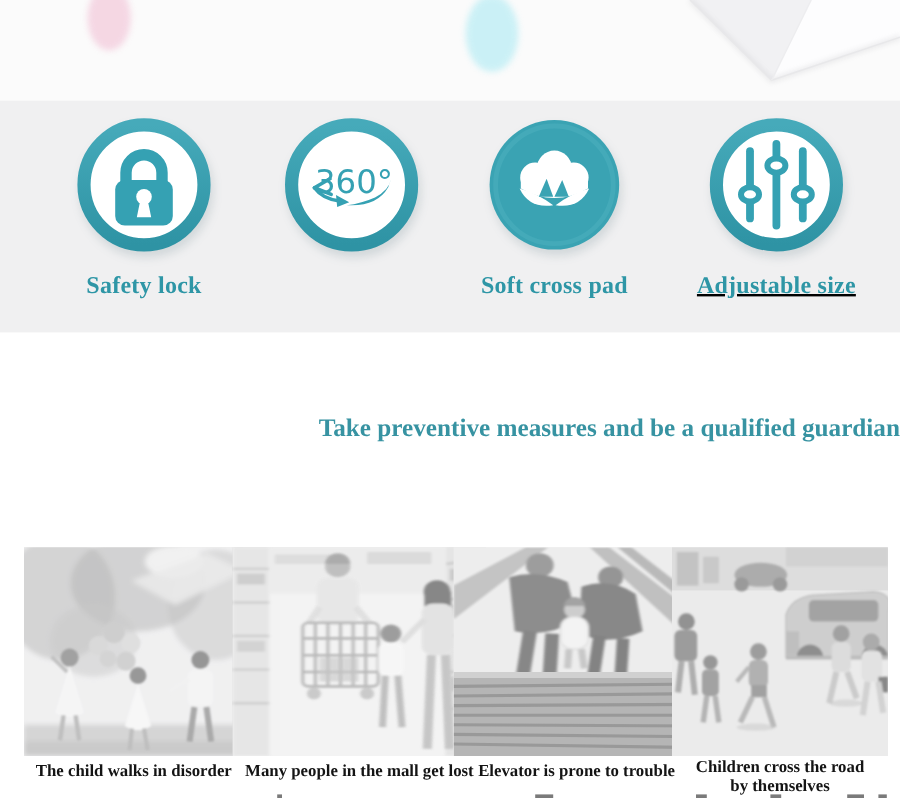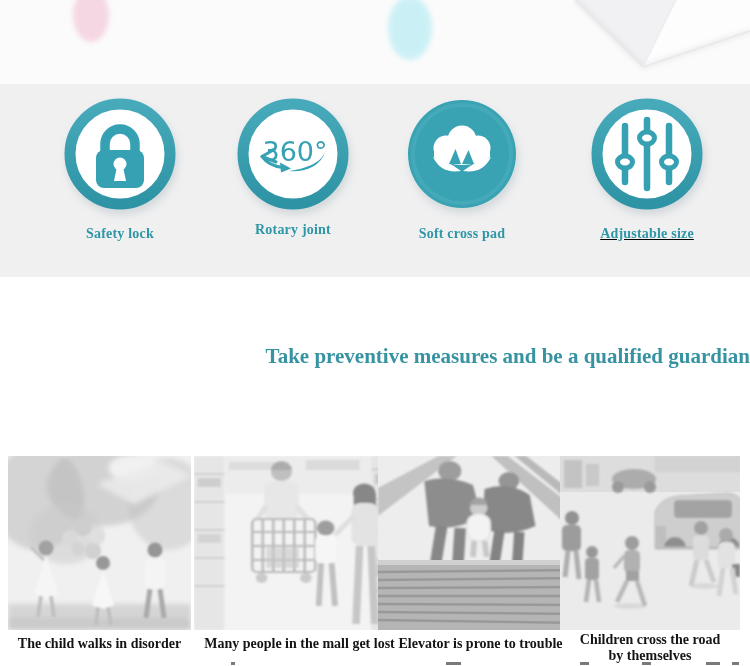--- a/index.html
+++ b/index.html
@@ -12,32 +12,32 @@
   .dot-pink{left:73px;top:-12px;width:36px;height:54px;background:#f3cbdc;opacity:.75;}
   .dot-cyan{left:388px;top:-4px;width:44px;height:64px;background:#bfeef5;opacity:.8;}
   .box-svg{position:absolute;left:0;top:0;width:750px;height:84px;}
 
   
   .features-band{position:absolute;left:0;top:84px;width:750px;height:193px;background:#f0f0f1;}
   .feature{position:absolute;top:14px;width:176px;text-align:center;}
   .f1{left:32px;} .f2{left:205px;} .f3{left:374px;} .f4{left:559px;text-decoration:underline;}
   .feature .circle{width:112px;height:112px;margin:0 auto;
       filter:drop-shadow(2px 5px 4px rgba(50,90,100,0.16));}
-  .feature .label{margin-top:12px;font-size:14px;font-weight:bold;color:#2e96a6;
+  .feature .label{margin-top:12px;font-size:20px;font-weight:bold;color:#2e96a6;
       font-family:"Liberation Serif",serif;letter-spacing:.2px;}
   .f2 .label{margin-top:8px;}
 
   
   .main-heading{position:absolute;left:0;top:344px;width:750px;text-align:right;
       font-size:21px;font-weight:bold;color:#3793a2;font-family:"Liberation Serif",serif;}
 
   
   .gallery{position:absolute;left:0;top:456px;width:750px;height:210px;}
   .gallery-item{position:absolute;top:0;}
-  .g1{left:8px;width:183px;} .g2{left:194px;width:211px;}
+  .g1{left:20px;width:183px;} .g2{left:194px;width:211px;}
   .g3{left:378px;width:205px;} .g4{left:560px;width:180px;}
   .photo{width:100%;height:174px;overflow:hidden;background:#ececec;}
   .photo svg{display:block;width:100%;height:100%;}
   .caption{margin-top:6px;text-align:center;font-size:14px;font-weight:bold;color:#141414;
       font-family:"Liberation Serif",serif;line-height:1.12;}
   .g4 .caption{margin-top:2px;width:150px;margin-left:auto;margin-right:auto;}
 
   
   .bottom-marks span{position:absolute;top:662px;height:3px;background:#4d4d4d;opacity:.75;}
   .bm1{left:231px;width:4px;} .bm2{left:446px;width:15px;} .bm3{left:580px;width:9px;}
@@ -90,21 +90,20 @@
 
     <div class="feature f2">
       <svg class="circle" viewBox="0 0 112 112">
         <circle cx="56" cy="56" r="50" fill="#ffffff" stroke="url(#ringGrad)" stroke-width="11"></circle>
         <text x="58" y="63" font-size="27" text-anchor="middle" fill="#35a1b3" font-family="DejaVu Sans, sans-serif" font-weight="400">360°</text>
         <path d="M38,51 L25,58.5 L39,64" fill="none" stroke="#35a1b3" stroke-width="3" stroke-linecap="round" stroke-linejoin="round"></path>
         <path d="M25,58.5 Q32,68 46,69.5" fill="none" stroke="#35a1b3" stroke-width="3" stroke-linecap="round"></path>
         <polygon points="54,70.5 43,64.5 44,74.5" fill="#35a1b3"></polygon>
         <path d="M52,73 Q77,74.5 86.5,58 L89.5,50 Q87,61 75.5,66.5 Q64,71.5 52,73 Z" fill="#35a1b3"></path>
       </svg>
-      <div class="label">Rotary joint</div>
     </div>
 
     <div class="feature f3">
       <svg class="circle" viewBox="0 0 112 112">
         <circle cx="56" cy="56" r="54" fill="#3aa3b3"></circle>
         <circle cx="56" cy="56" r="49" fill="none" stroke="#44aab9" stroke-width="4"></circle>
         <g fill="#ffffff">
           <circle cx="40" cy="50" r="12.5"></circle>
           <circle cx="56" cy="42" r="14.5"></circle>
           <circle cx="72" cy="50" r="12.5"></circle>

